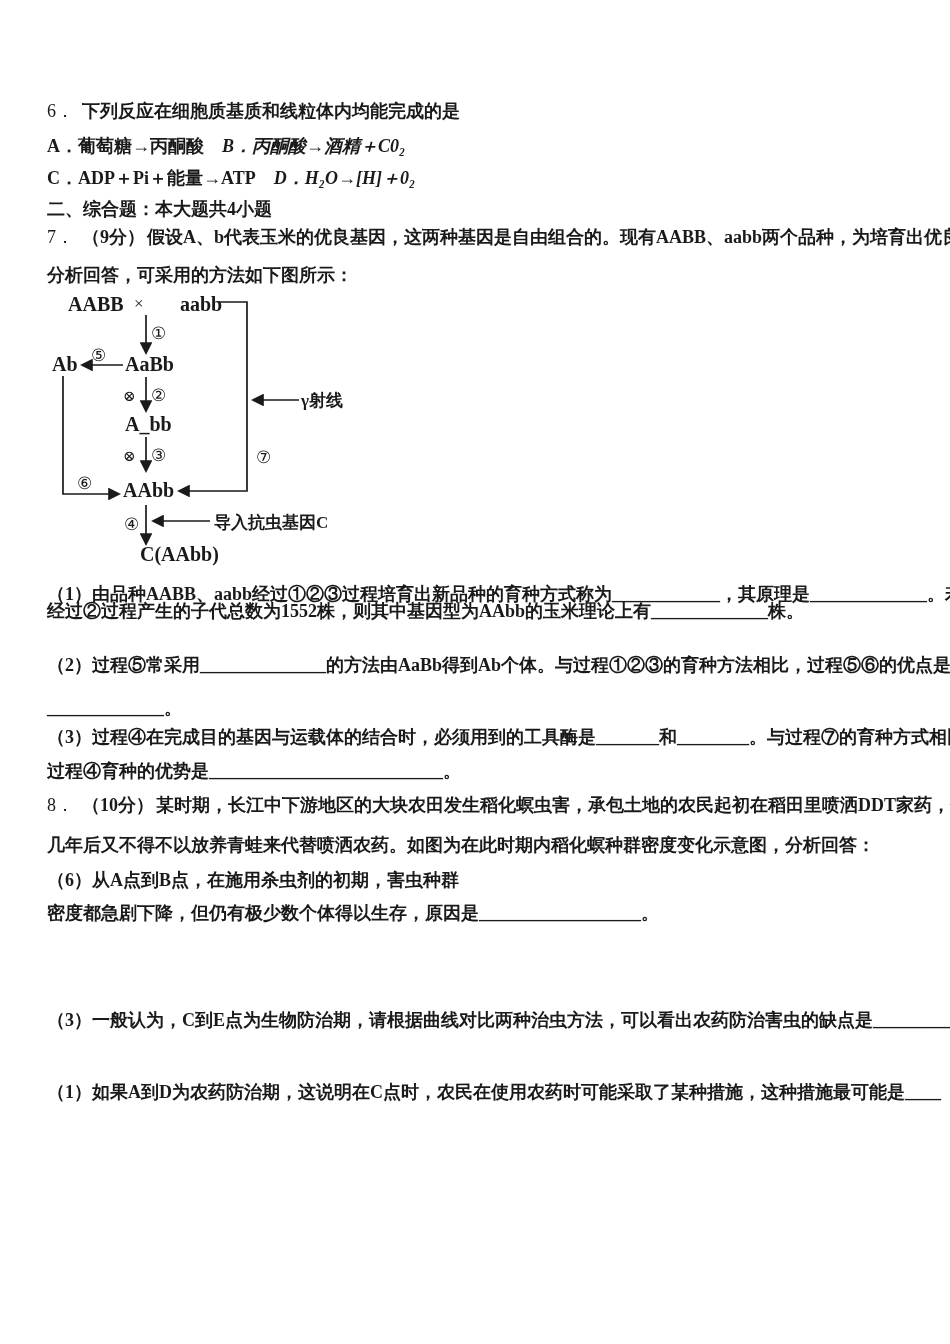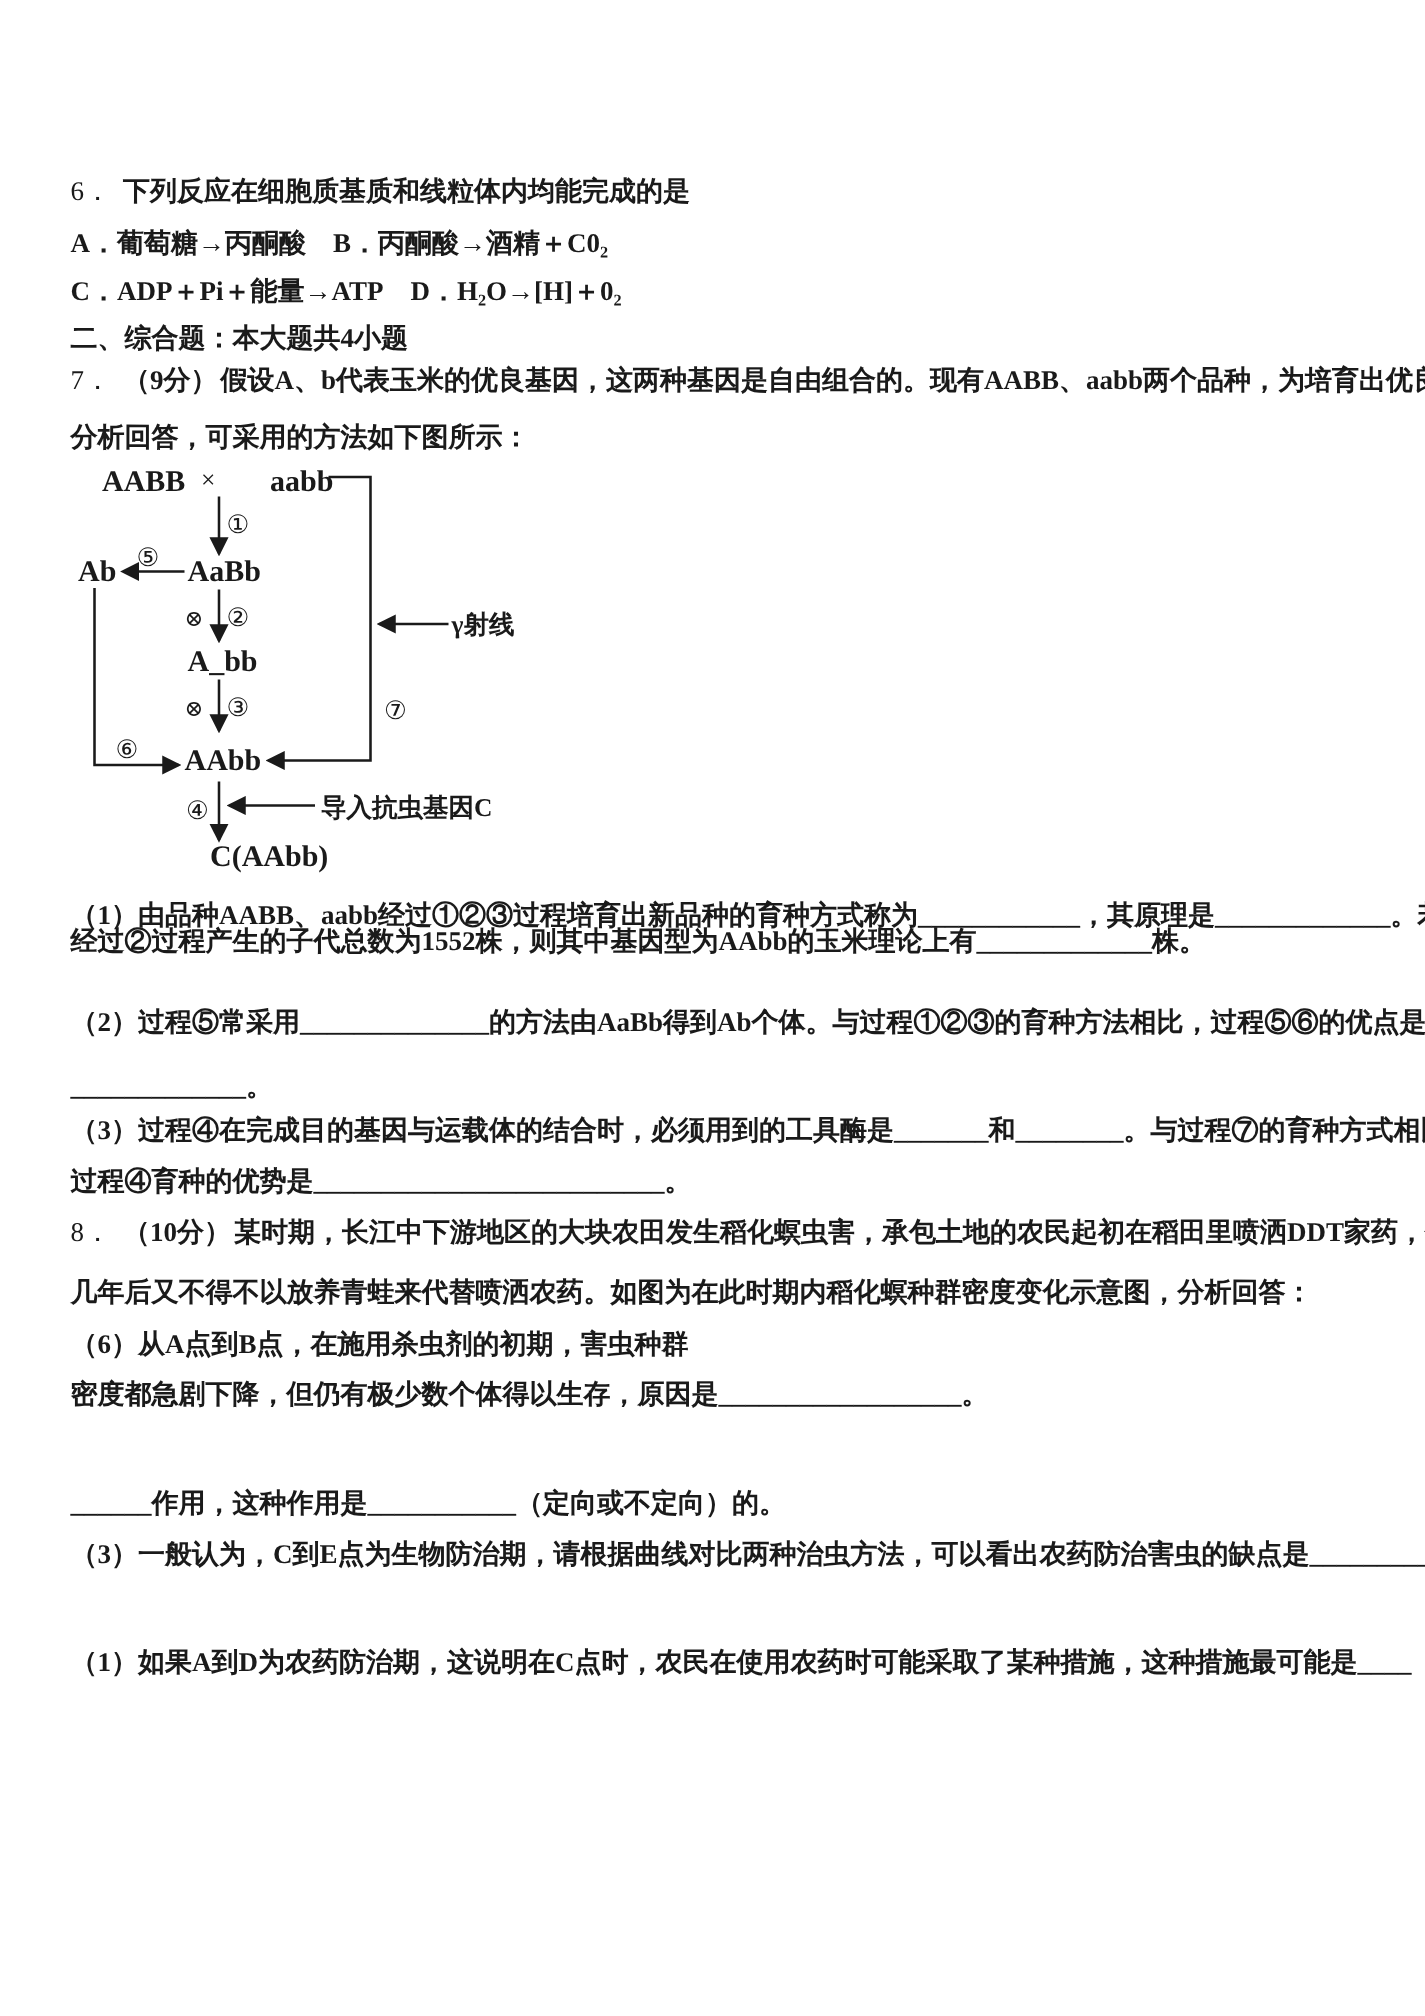--- a/index.html
+++ b/index.html
@@ -4,29 +4,29 @@
 <style>
   html,body{margin:0;padding:0;}
   body{
     width:950px;height:1344px;
     background:#ffffff;
     font-family:"Liberation Serif","DejaVu Serif",serif;
     color:#1a1a1a;
     position:relative;
     overflow:hidden;
   }
-  .page{position:absolute;left:0;top:0;width:950px;height:1244px;background:#ffffff;margin-top:16px;}
+  .page{position:absolute;left:0;top:0;width:950px;height:1244px;background:#ffffff;}
   .line{
     position:absolute;left:47px;
     font-size:18px;font-weight:700;
     white-space:nowrap;line-height:22px;
   }
   .num{font-weight:400;margin-right:8px;}
   .score{font-weight:700;margin-right:2px;}
-  .gap{margin-left:18px;}
+  .gap{margin-left:18px;font-style:italic;}
   .diagram{position:absolute;left:40px;top:292px;width:430px;height:282px;}
   .diagram text{
     font-family:"Liberation Serif","DejaVu Serif",serif;
     fill:#1a1a1a;
   }
   .gt{font-size:20px;font-weight:700;}
   .circ{font-size:17px;font-weight:400;}
   .sym{font-size:15px;font-weight:400;}
   .cjk{font-size:17px;font-weight:700;}
   .diagram line,.diagram polyline{stroke:#1a1a1a;stroke-width:1.7;fill:none;}
@@ -107,17 +107,16 @@
   <div class="line" style="top:697px">_____________。</div>
   <div class="line" style="top:726px">（3）过程④在完成目的基因与运载体的结合时，必须用到的工具酶是_______和________。与过程⑦的育种方式相比，</div>
   <div class="line" style="top:760px">过程④育种的优势是__________________________。</div>
 
   <div class="line" style="top:794px">
     <span class="num">8．</span><span class="score">（10分）</span><span>某时期，长江中下游地区的大块农田发生稻化螟虫害，承包土地的农民起初在稻田里喷洒DDT家药，但</span>
   </div>
   <div class="line" style="top:834px">几年后又不得不以放养青蛙来代替喷洒农药。如图为在此时期内稻化螟种群密度变化示意图，分析回答：</div>
   <div class="line" style="top:869px">（6）从A点到B点，在施用杀虫剂的初期，害虫种群</div>
   <div class="line" style="top:902px">密度都急剧下降，但仍有极少数个体得以生存，原因是__________________。</div>
-  <div class="line" style="top:975px">______作用，这种作用是___________（定向或不定向）的。</div>
   <div class="line" style="top:1009px">（3）一般认为，C到E点为生物防治期，请根据曲线对比两种治虫方法，可以看出农药防治害虫的缺点是_________</div>
   <div class="line" style="top:1081px">（1）如果A到D为农药防治期，这说明在C点时，农民在使用农药时可能采取了某种措施，这种措施最可能是____</div>
 
 </div>
 
 </body></html>

